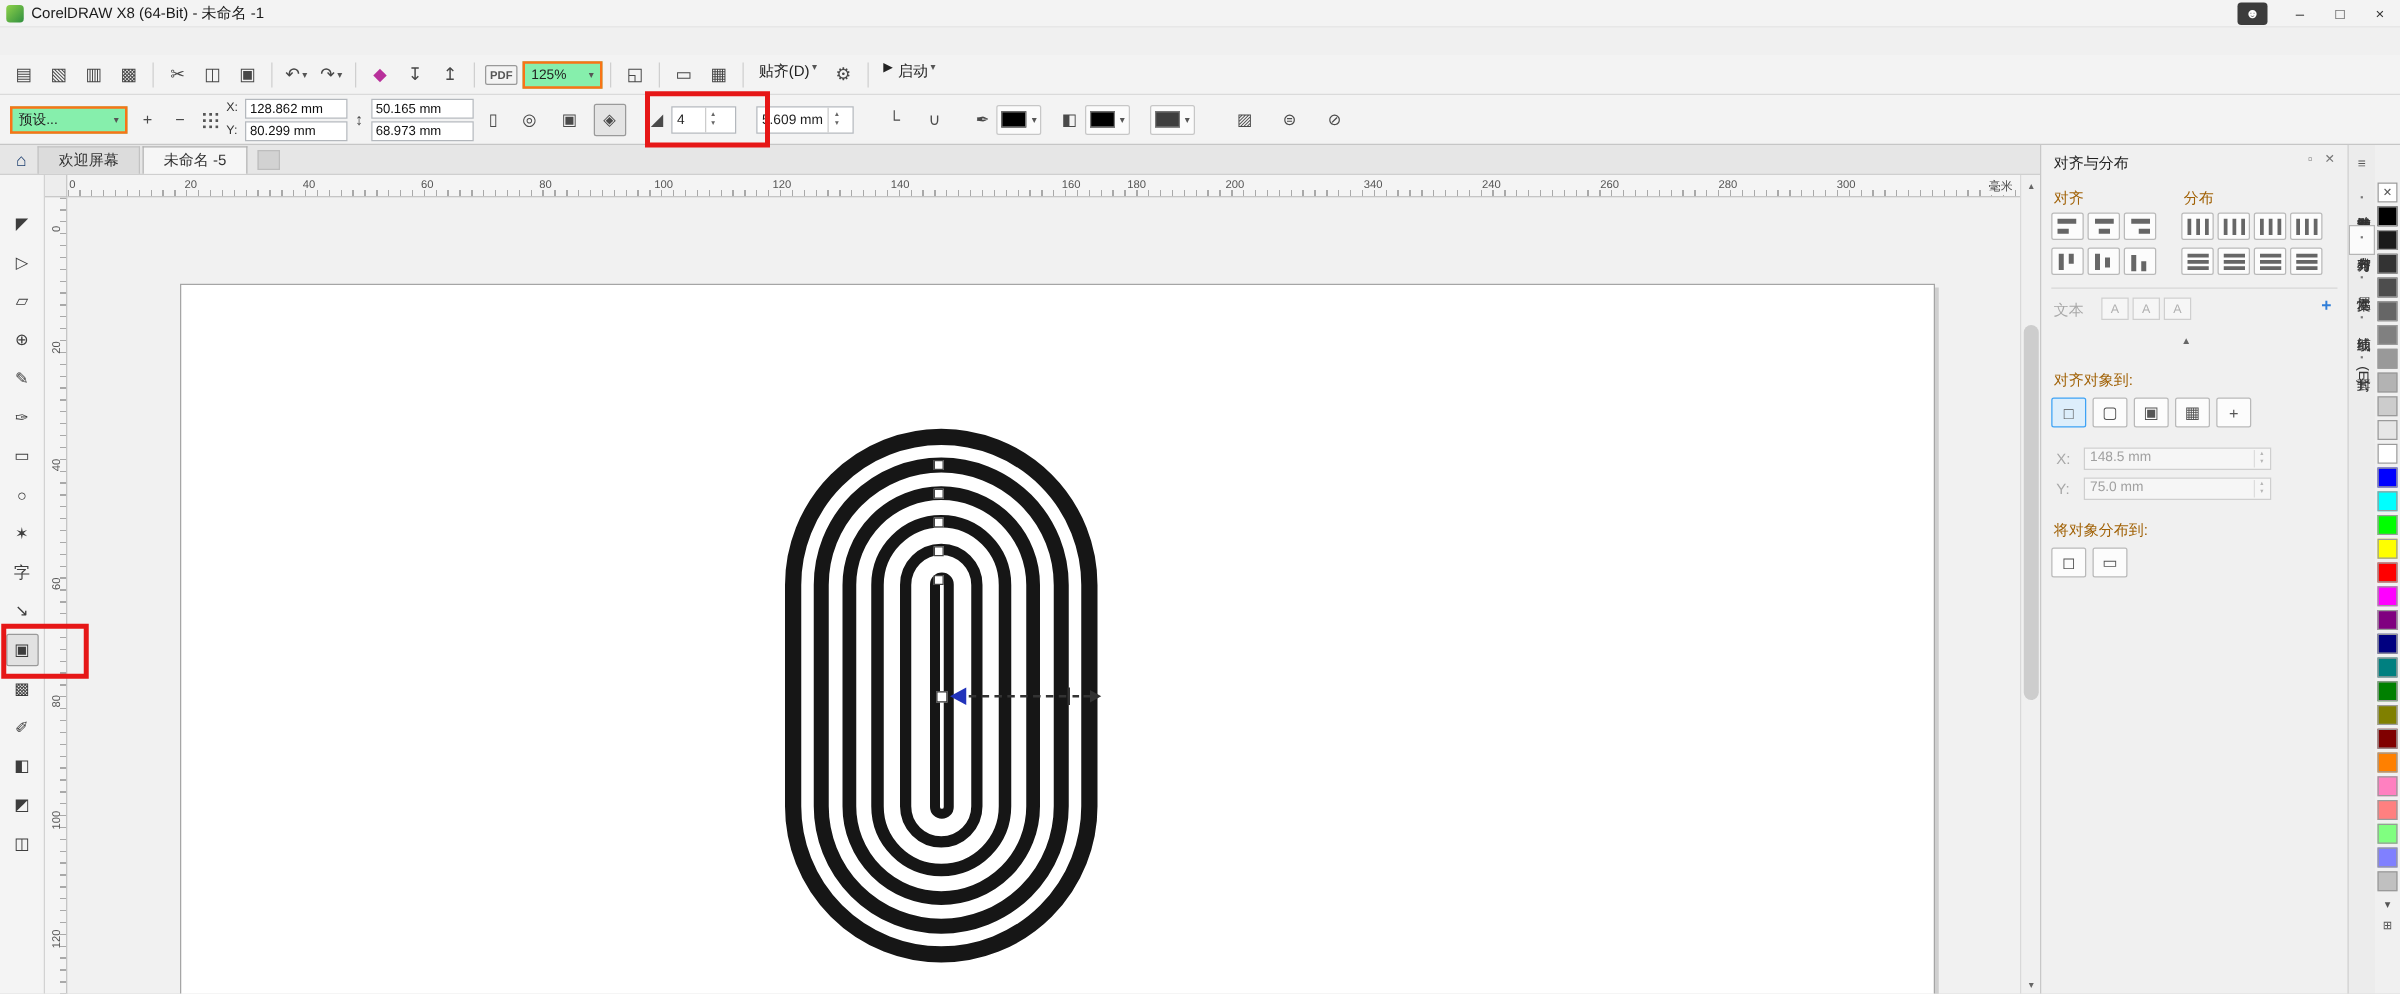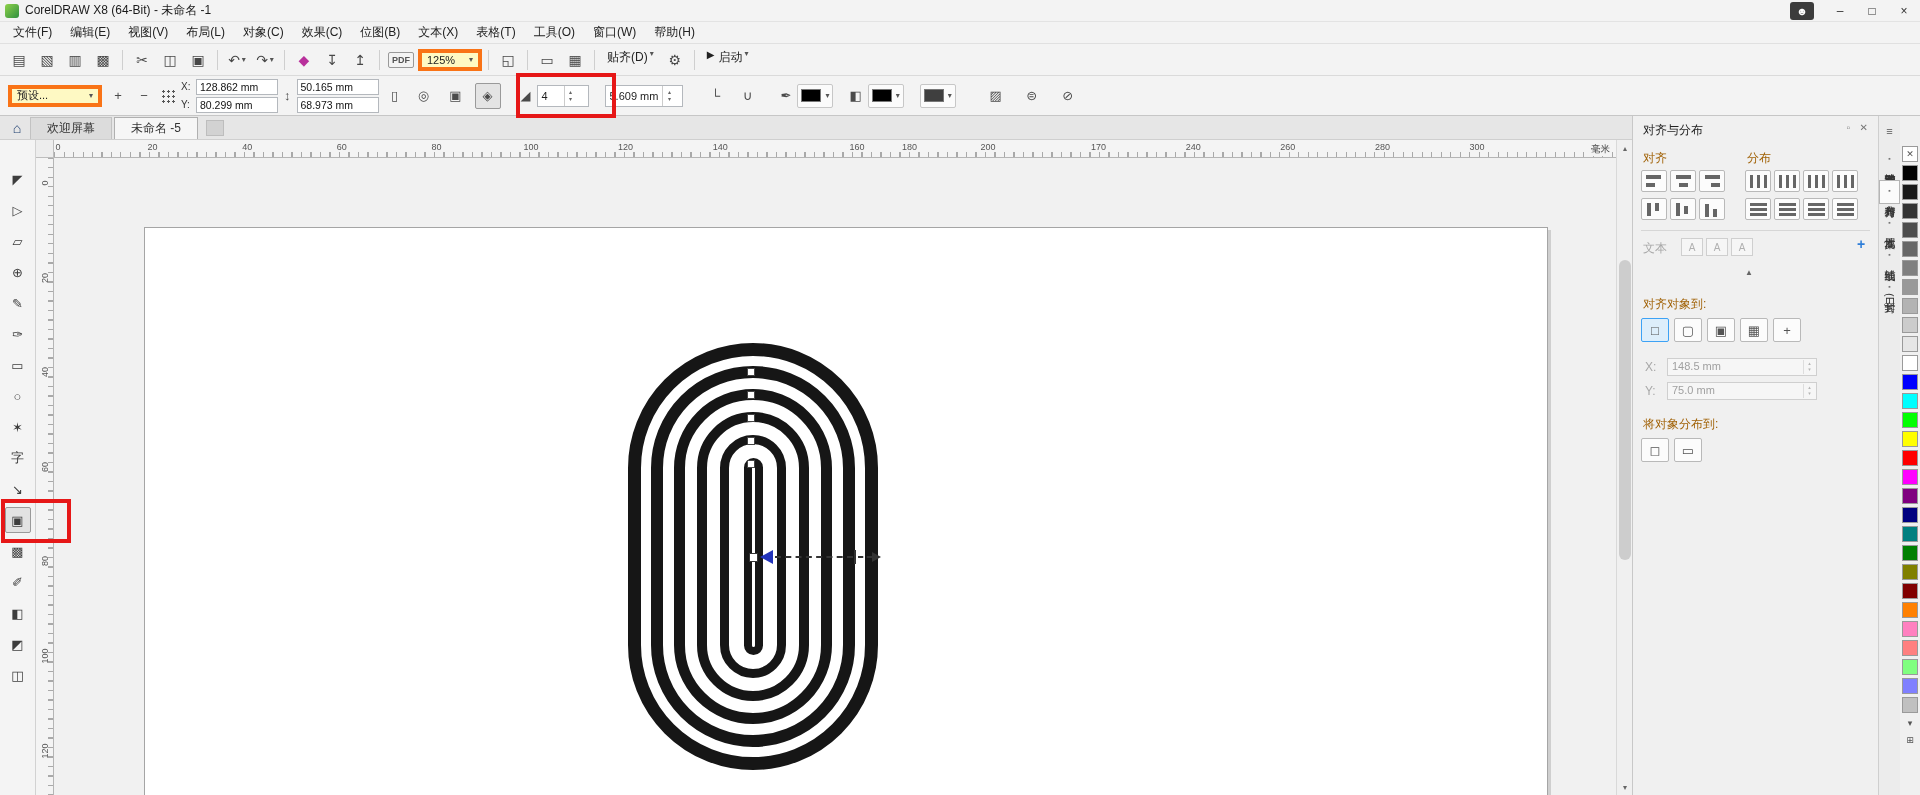--- a/index.html
+++ b/index.html
@@ -14,21 +14,21 @@
 #personbtn{width:24px;height:18px;background:#3c3c3c;color:#fff;border-radius:3px;margin-right:10px;display:flex;align-items:center;justify-content:center;font-size:11px}
 
 #menubar{position:absolute;left:0;top:22px;width:1920px;height:22px;background:#f3f3f3;border-bottom:1px solid #e0e0e0;display:flex;align-items:center;padding-left:4px}
 .menu-item{padding:3px 9px;font-size:12px;color:#222}
 
 #toolbar{position:absolute;left:0;top:44px;width:1920px;height:32px;background:#f3f3f3;border-bottom:1px solid #dadada;display:flex;align-items:center;padding-left:6px;gap:2px}
 .tbtn{min-width:26px;height:24px;display:flex;align-items:center;justify-content:center;font-size:14px;color:#474747;border-radius:2px;padding:0 2px}
 .tbtn.colorful{color:#b8309b}
 .tsep{width:1px;height:20px;background:#cfcfcf;margin:0 4px}
 .caret{font-size:8px;color:#555;margin-left:2px}
-.combo{height:22px;background:#fef9c3;border:4px solid #f97316;display:flex;align-items:center;justify-content:space-between;padding:0 5px;font-size:11px;color:#222}
+.combo{height:22px;background:#86efac;border:2px solid #f97316;display:flex;align-items:center;justify-content:space-between;padding:0 5px;font-size:11px;color:#222}
 .flatcombo{height:22px;display:flex;align-items:flex-start;padding:0 6px;font-size:12px;color:#222}
 .pdfbox{font-size:9px;font-weight:bold;border:1px solid #999;padding:2px 3px;color:#555;border-radius:2px}
 
 #propbar{position:absolute;left:0;top:76px;width:1920px;height:40px;background:#f3f3f3;border-bottom:1px solid #c6c6c6;display:flex;align-items:center;padding-left:8px;gap:6px}
 .pbtn{min-width:20px;height:20px;display:flex;align-items:center;justify-content:center;font-size:13px;color:#4a4a4a;border-radius:2px}
 .pbtn.dir{width:26px;height:26px;border:1px solid transparent}
 .pbtn.dir.active{border-color:#9a9a9a;background:#e4e4e4}
 .pico{font-size:13px;color:#4a4a4a}
 #origin-grid{width:15px;height:15px;background-image:radial-gradient(#555 1.2px,transparent 1.3px);background-size:5px 5px;background-position:1px 1px}
 .xy-block{display:flex;flex-direction:column;gap:2px}
@@ -140,34 +140,20 @@
     <div id="appicon"></div>
     <div id="wintitle">CorelDRAW X8 (64-Bit) - 未命名 -1</div>
     <div id="winbtns">
       <div id="personbtn">☻</div>
       <div class="winbtn">–</div>
       <div class="winbtn">□</div>
       <div class="winbtn">×</div>
     </div>
   </div>
 
-  <div id="menubar">
-      <div class="menu-item">文件(F)</div>
-      <div class="menu-item">编辑(E)</div>
-      <div class="menu-item">视图(V)</div>
-      <div class="menu-item">布局(L)</div>
-      <div class="menu-item">对象(C)</div>
-      <div class="menu-item">效果(C)</div>
-      <div class="menu-item">位图(B)</div>
-      <div class="menu-item">文本(X)</div>
-      <div class="menu-item">表格(T)</div>
-      <div class="menu-item">工具(O)</div>
-      <div class="menu-item">窗口(W)</div>
-      <div class="menu-item">帮助(H)</div>
-    </div>
 
   <div id="toolbar">
       <div class="tbtn">
         <span>▤</span>
       </div>
       <div class="tbtn">
         <span>▧</span>
       </div>
       <div class="tbtn">
         <span>▥</span>
@@ -320,21 +306,21 @@
       <span class="hnum" style="left: 85.6px;">20</span>
       <span class="hnum" style="left: 180.2px;">40</span>
       <span class="hnum" style="left: 274.8px;">60</span>
       <span class="hnum" style="left: 369.4px;">80</span>
       <span class="hnum" style="left: 464px;">100</span>
       <span class="hnum" style="left: 558.6px;">120</span>
       <span class="hnum" style="left: 653.2px;">140</span>
       <span class="hnum" style="left: 790px;">160</span>
       <span class="hnum" style="left: 842.4px;">180</span>
       <span class="hnum" style="left: 921px;">200</span>
-      <span class="hnum" style="left: 1031.6px;">170</span>
+      <span class="hnum" style="left: 1031.6px;">340</span>
       <span class="hnum" style="left: 1126.2px;">240</span>
       <span class="hnum" style="left: 1220.8px;">260</span>
       <span class="hnum" style="left: 1315.4px;">280</span>
       <span class="hnum" style="left: 1410px;">300</span>
     </div>
   <div id="vruler">
       <span class="vnum" style="top: 20px;">0</span>
       <span class="vnum" style="top: 114.6px;">20</span>
       <span class="vnum" style="top: 209.2px;">40</span>
       <span class="vnum" style="top: 303.8px;">60</span>

